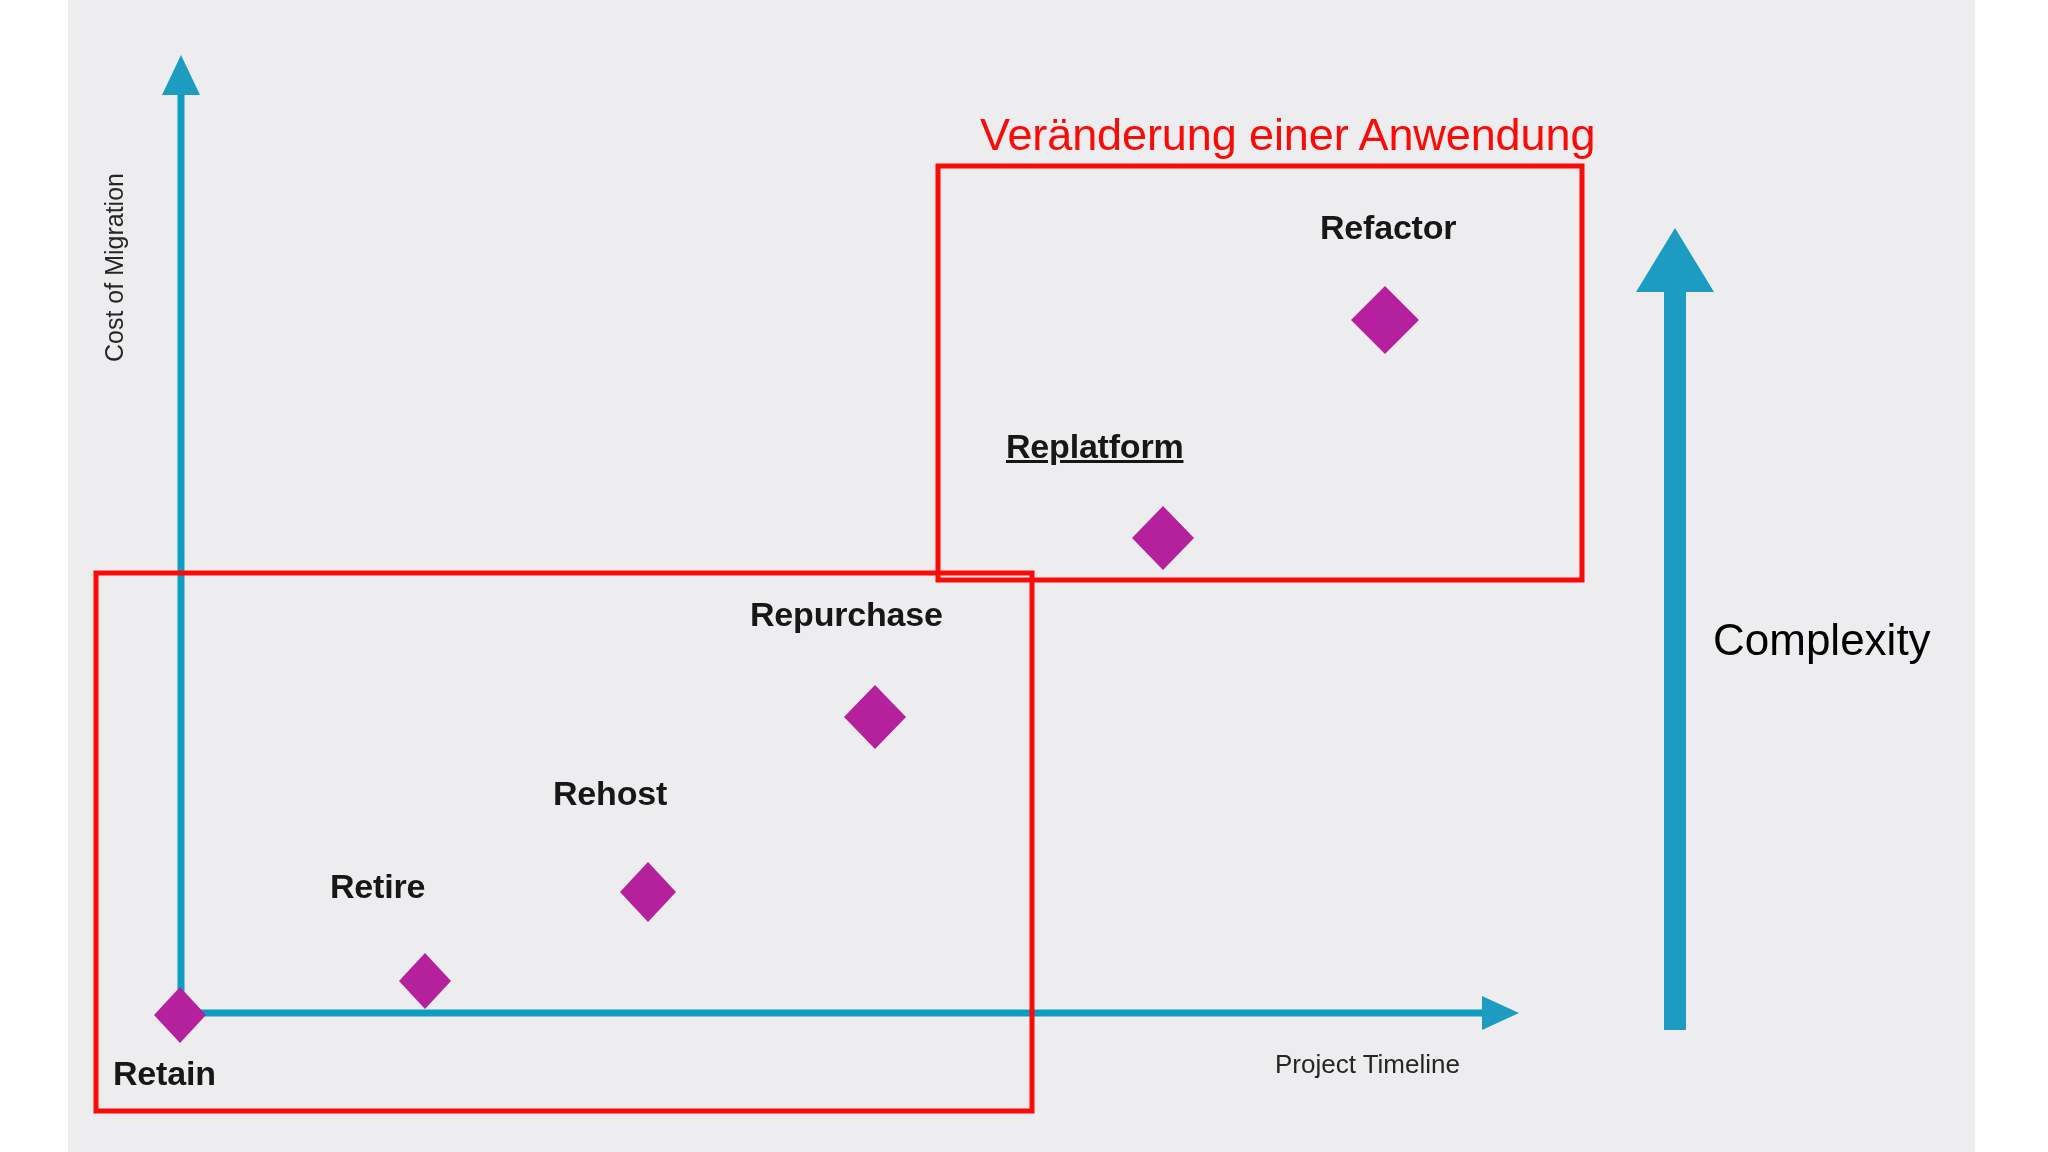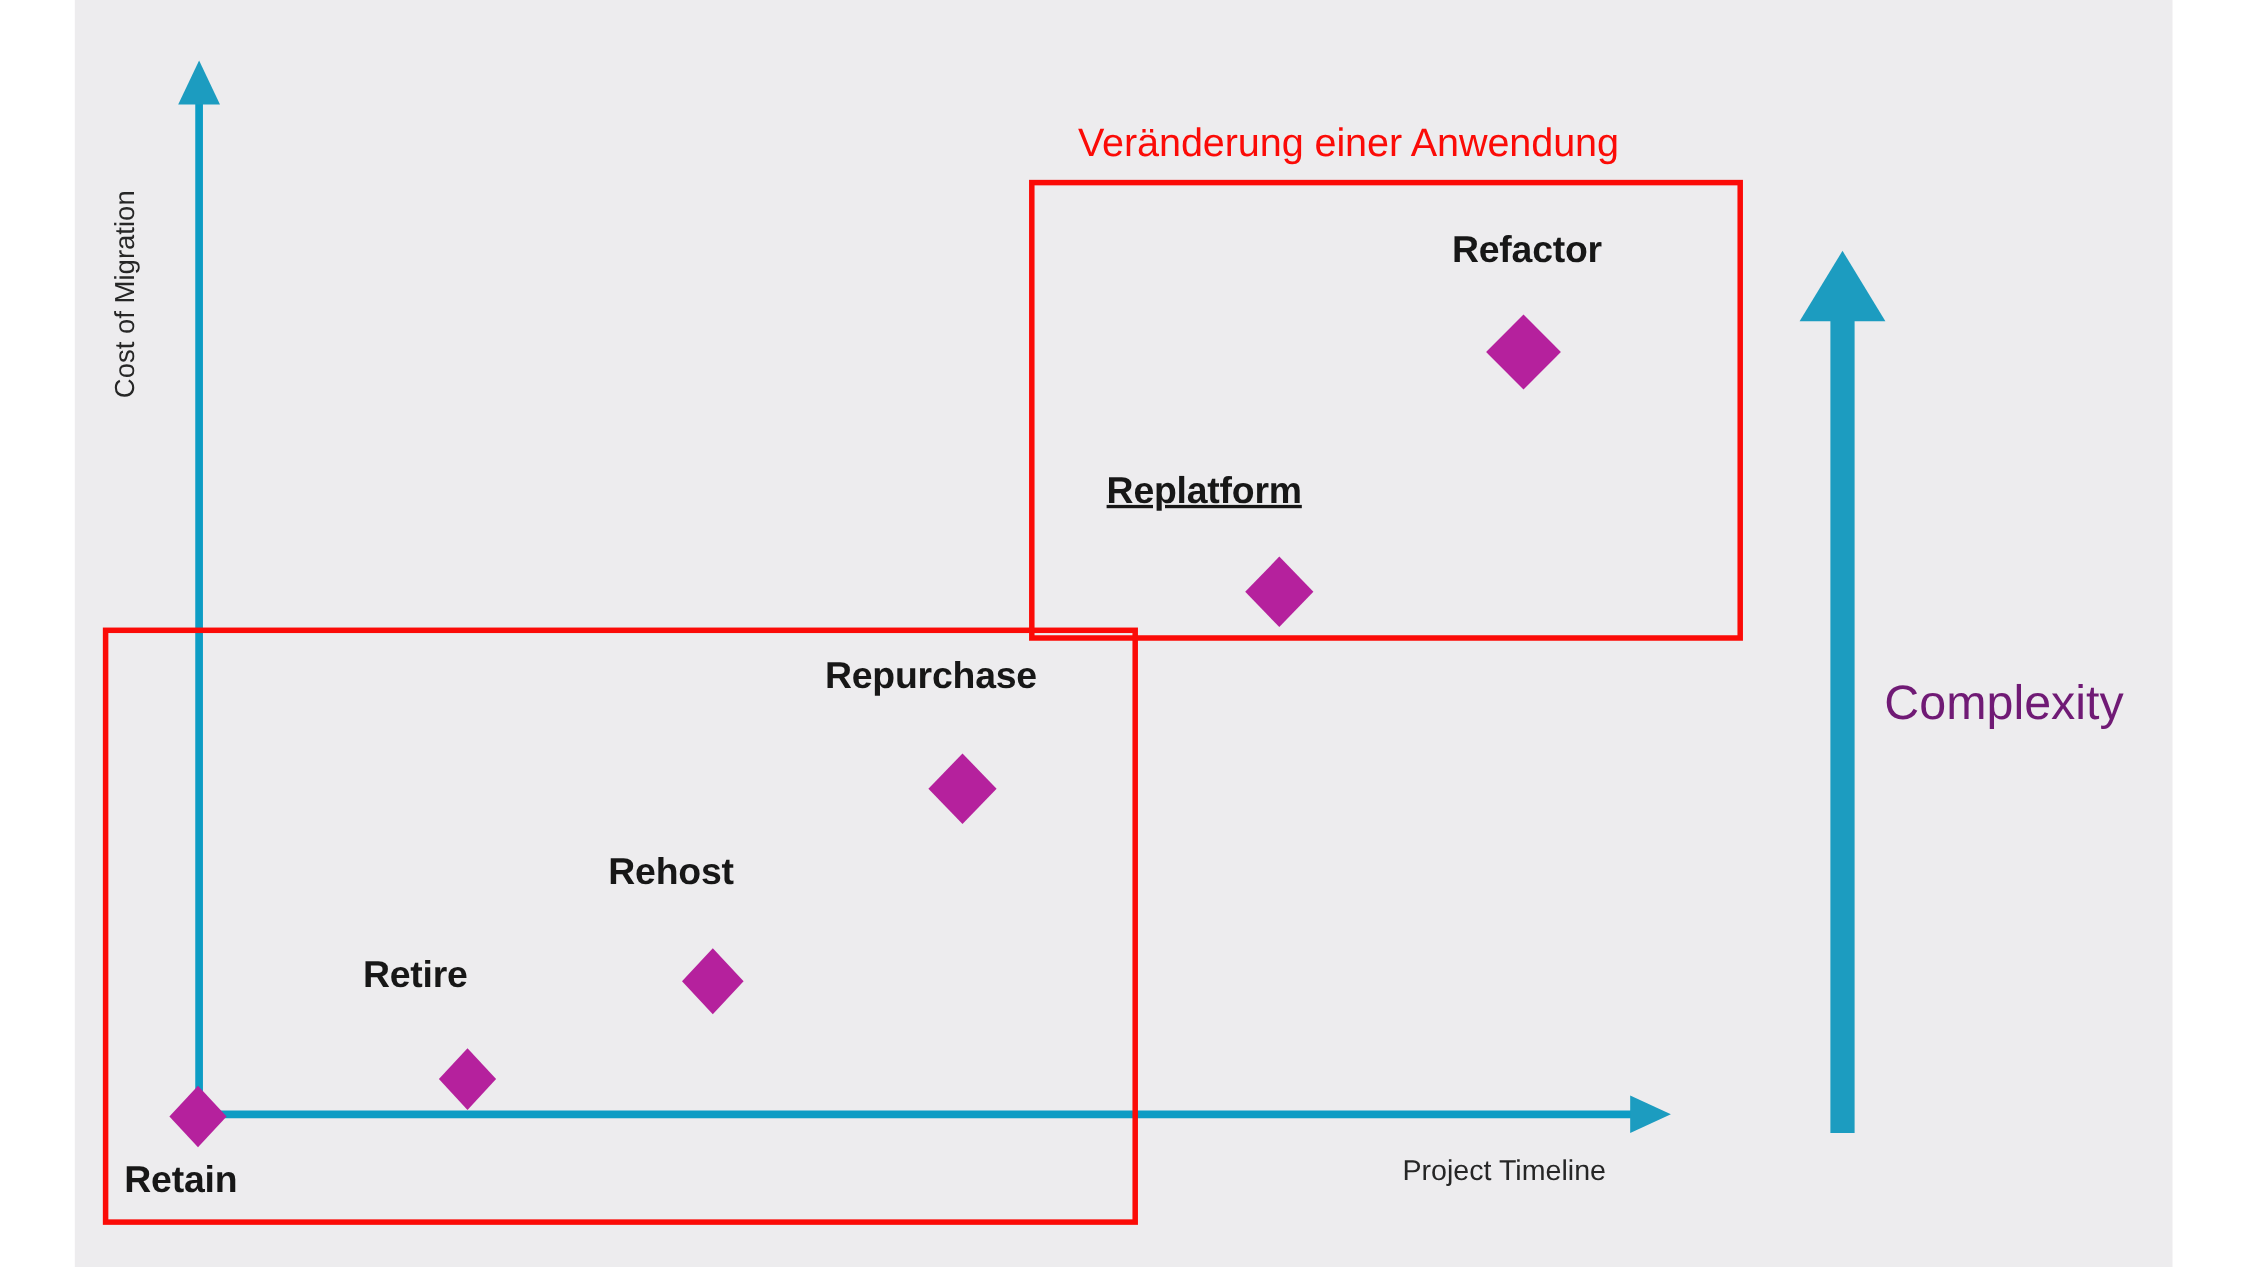--- a/index.html
+++ b/index.html
@@ -53,21 +53,21 @@
     font-family: "Liberation Sans", sans-serif;
     font-weight: bold;
     font-size: 34px;
     color: #171717;
     letter-spacing: -0.2px;
   }
 
   .zone-label {
     font-family: "Liberation Sans", sans-serif;
     font-weight: normal;
-    font-size: 36px;
+    font-size: 45px;
     color: #fb0b07;
     letter-spacing: -0.1px;
   }
 
   .axis-label {
     font-family: "Liberation Sans", sans-serif;
     font-weight: normal;
     color: #262626;
   }
 
@@ -84,21 +84,21 @@
     font-size: 26px;
     left: 1233px;
     top: 1051px;
     margin-left: 42px;
   }
 
   #complexity-label {
     font-size: 44px;
     left: 1713px;
     top: 618px;
-    color: #701a75;
+    color: #000000;
   }
 </style>
 </head>
 <body>
 
 <div id="stage">
 
   <div id="canvas"></div>
 
   <svg id="art" viewBox="0 0 2048 1152" xmlns="http://www.w3.org/2000/svg">

